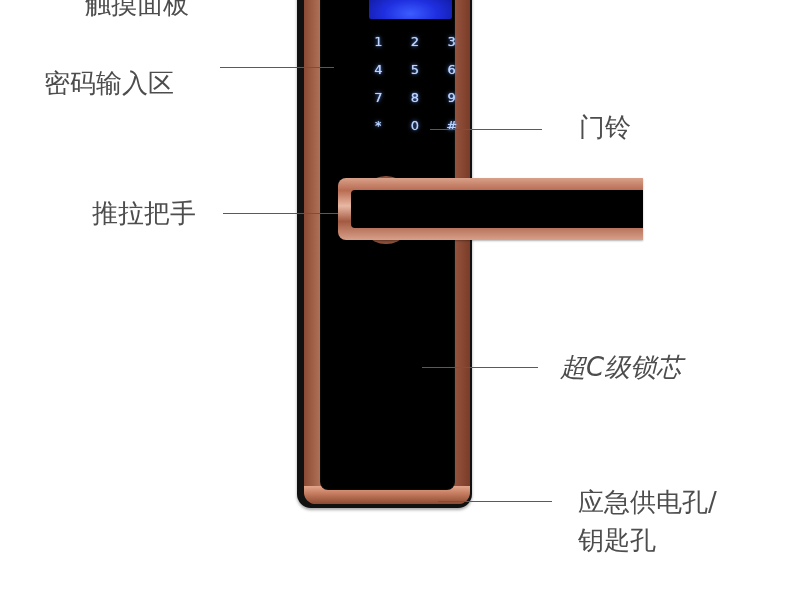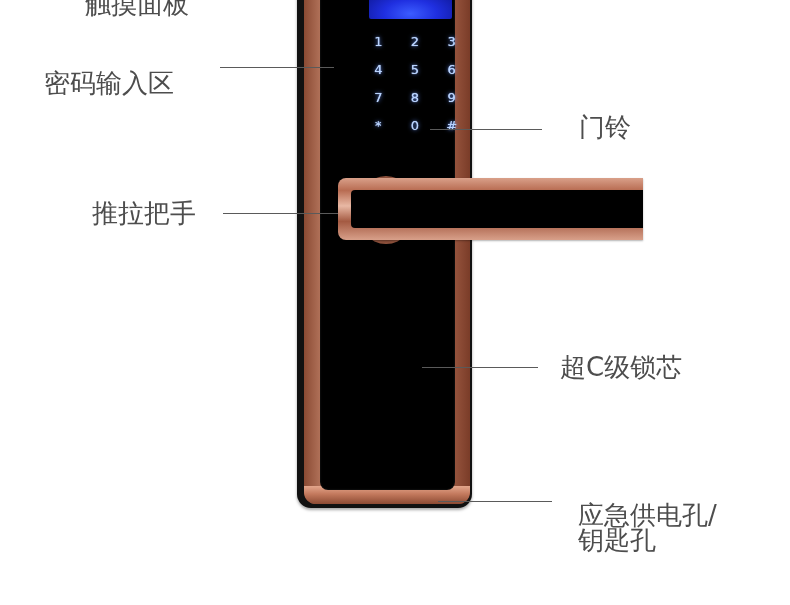--- a/index.html
+++ b/index.html
@@ -102,18 +102,18 @@
 
 <div class="label" style="left:44px; top:67px;">密码输入区</div>
 <div class="line" style="left:220px; top:67px; width:114px;"></div>
 
 <div class="label" style="left:568px; top:111px;margin-left:11px;">门铃</div>
 <div class="line" style="left:430px; top:129px; width:112px;"></div>
 
 <div class="label" style="left:92px; top:197px;">推拉把手</div>
 <div class="line" style="left:223px; top:213px; width:115px;"></div>
 
-<div class="label" style="left:560px; top:351px;">超C级锁芯</div>
+<div class="label" style="left:560px; top:351px;font-style:italic;">超C级锁芯</div>
 <div class="line" style="left:422px; top:367px; width:116px;"></div>
 
-<div class="label" style="left:578px; top:486px;margin-top:13px;">应急供电孔/</div>
+<div class="label" style="left:578px; top:486px;">应急供电孔/</div>
 <div class="label" style="left:578px; top:524px;">钥匙孔</div>
 <div class="line" style="left:438px; top:501px; width:114px;"></div>
 
 </body></html>

